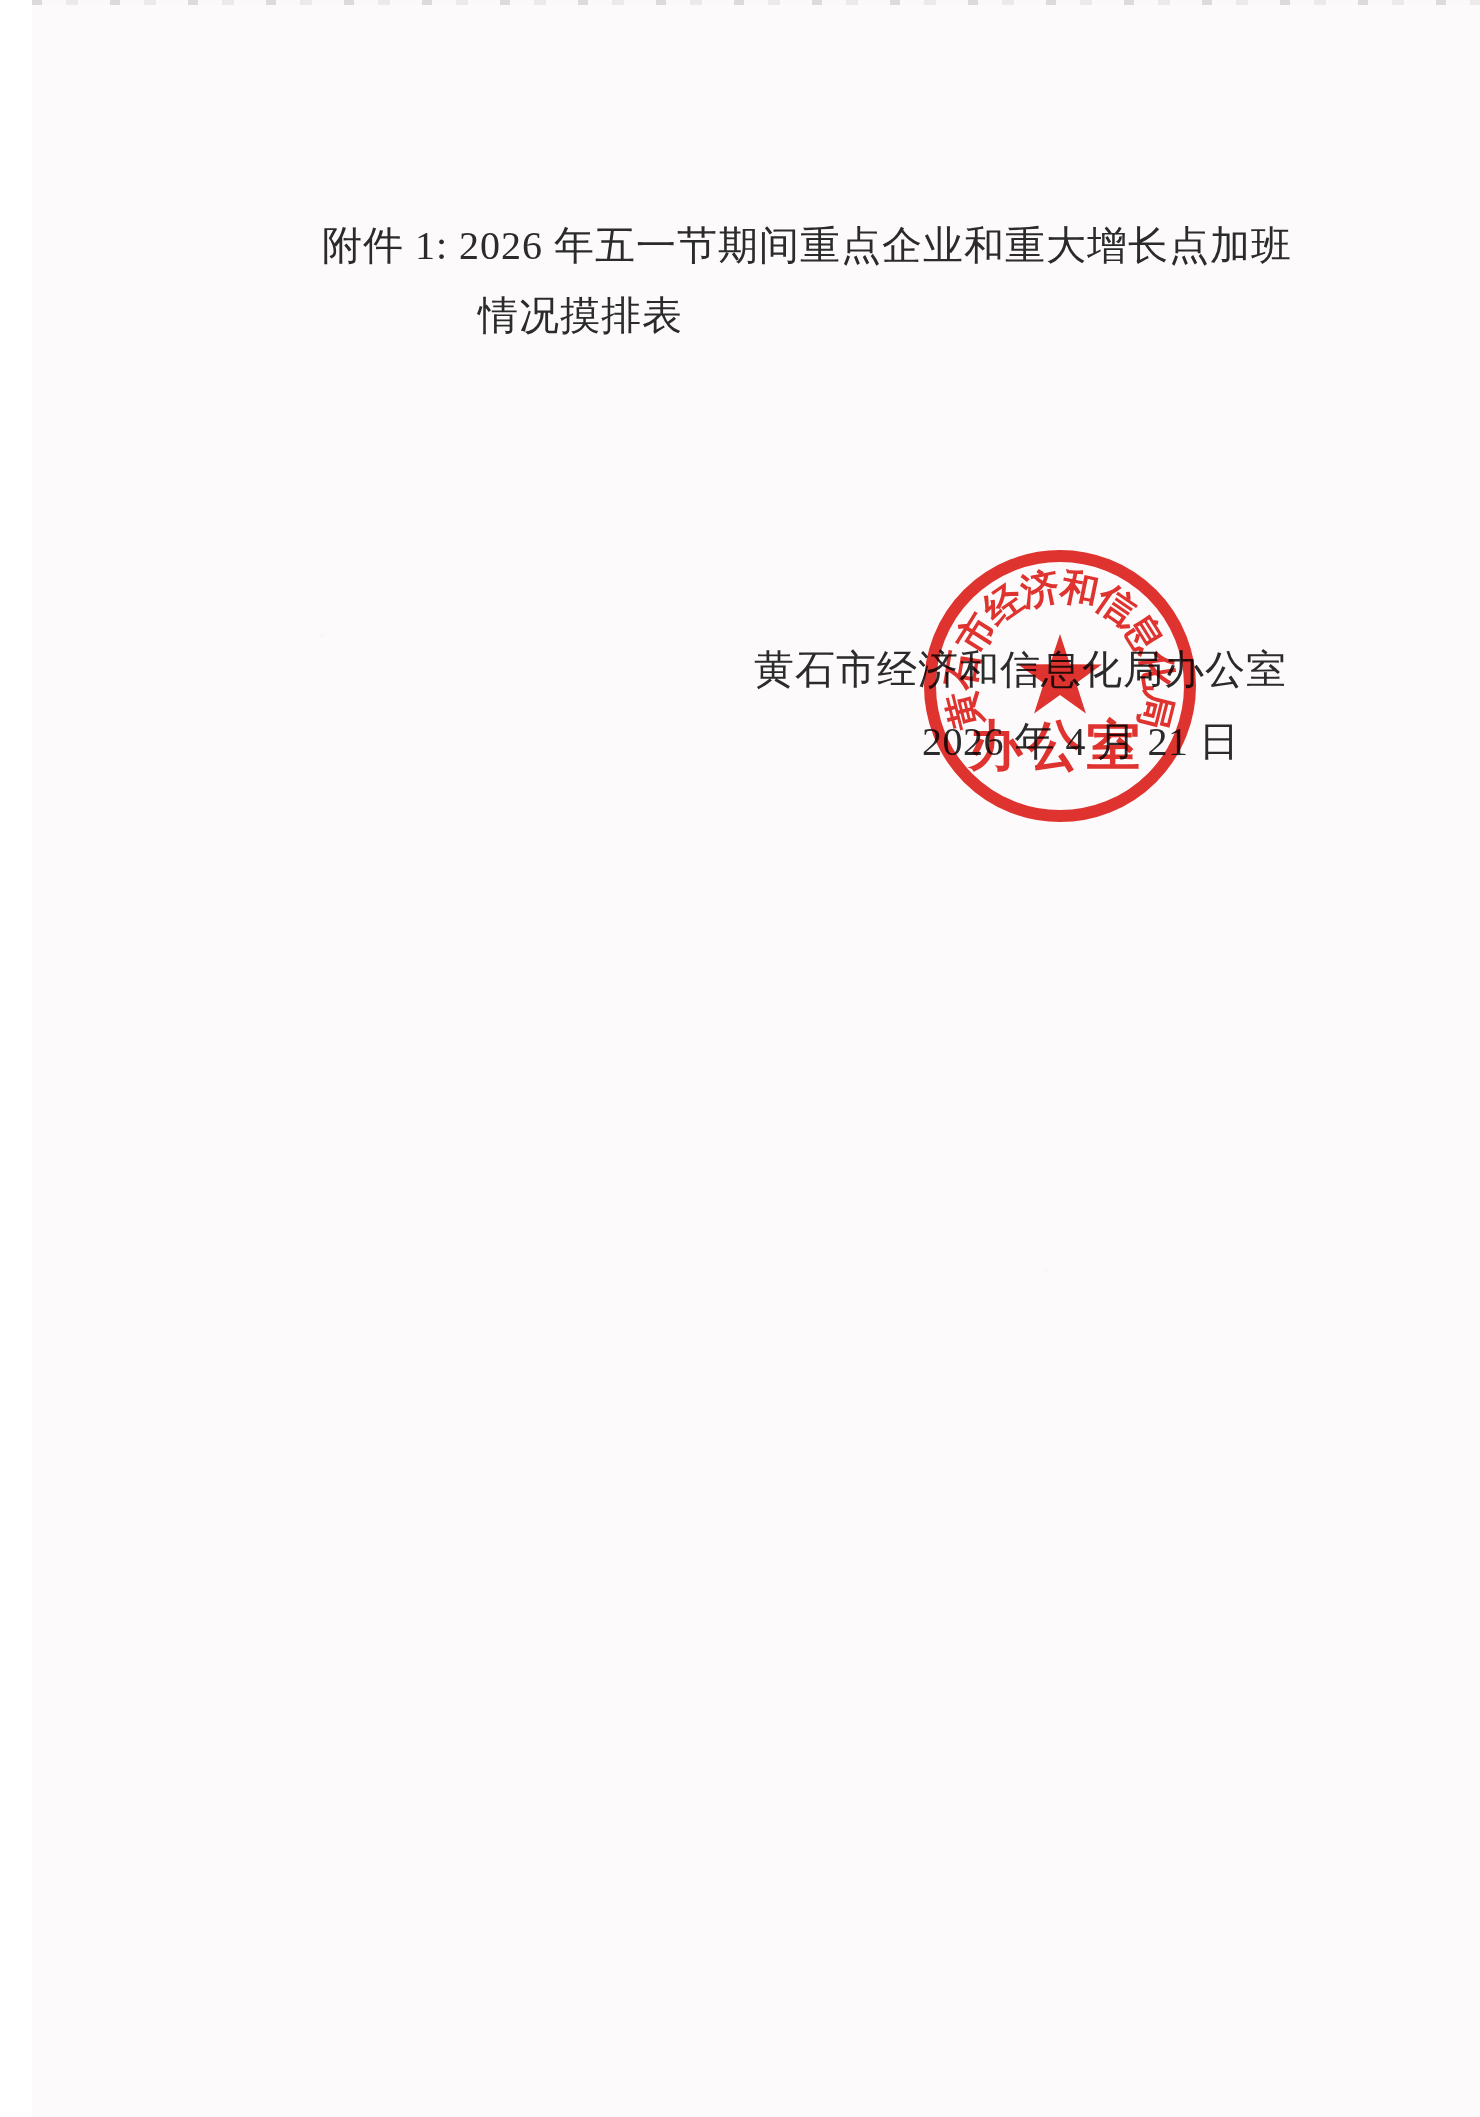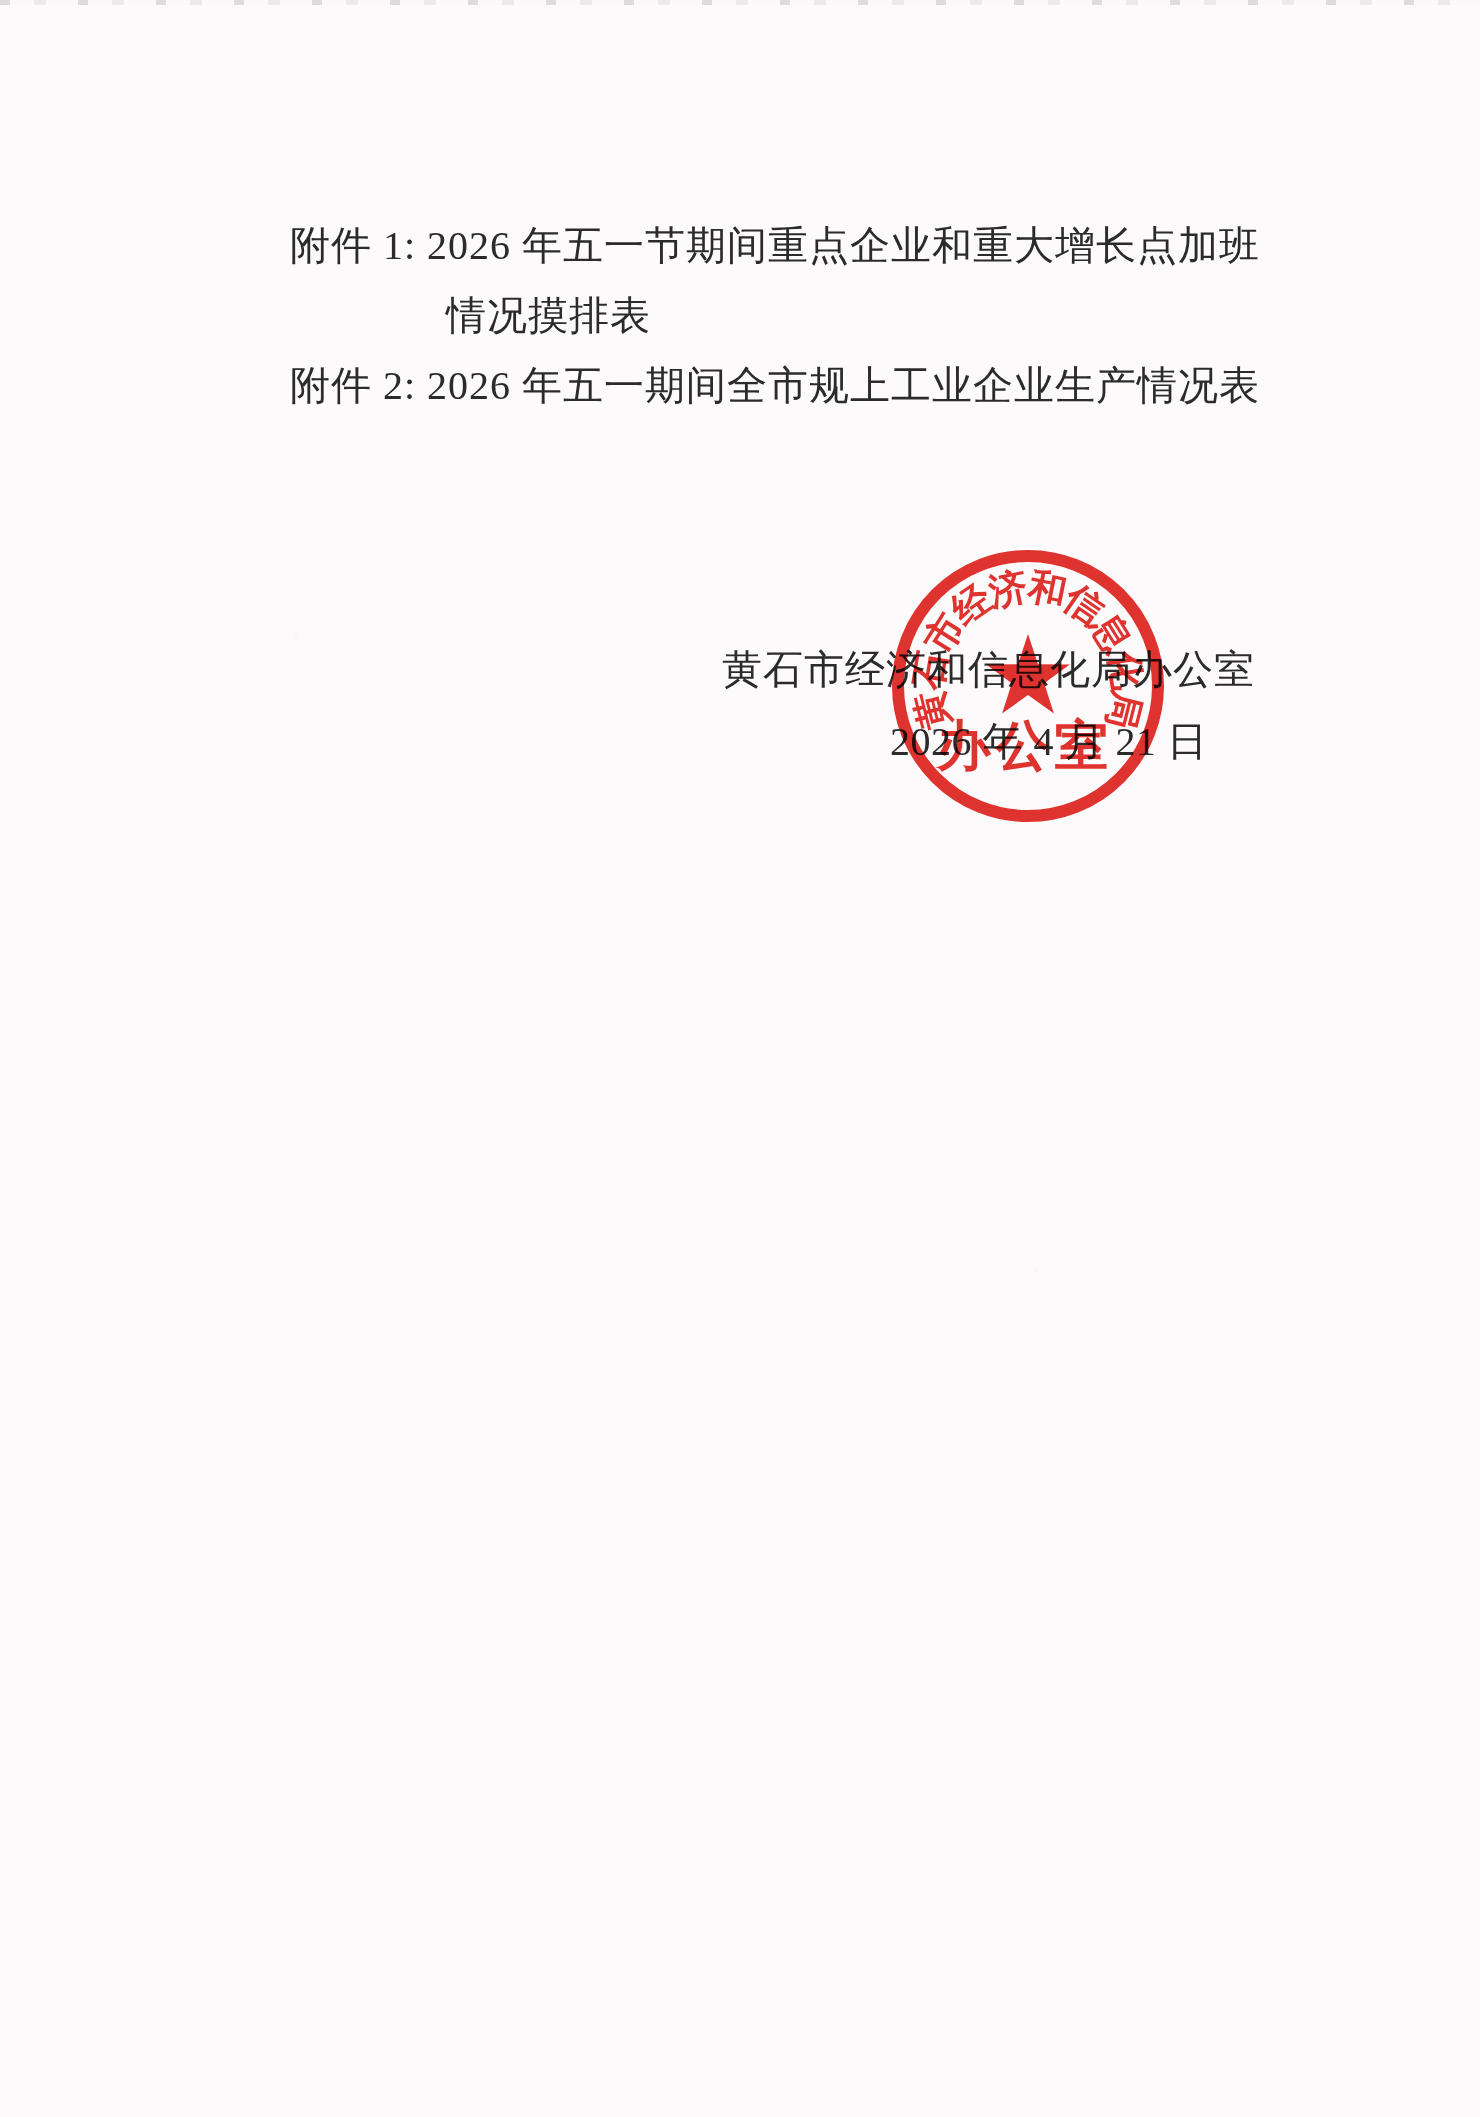--- a/index.html
+++ b/index.html
@@ -8,20 +8,21 @@
     width: 1480px; height: 2117px;
     font-family: "Liberation Serif", "DejaVu Serif", serif;
     position: relative; overflow: hidden;
   }
   .page {
     position: absolute; inset: 0;
     background:
       radial-gradient(circle at 20% 30%, rgba(210,195,200,0.06) 0 2px, transparent 3px),
       radial-gradient(circle at 70% 60%, rgba(210,195,200,0.05) 0 2px, transparent 3px),
       #fcfafa;
+    margin-left: 32px;
   }
   .scan-edge-top {
     position: absolute; top: 0; left: 0; right: 0; height: 5px;
     background: repeating-linear-gradient(90deg,
       rgba(110,100,108,0.38) 0 10px, rgba(225,215,220,0.08) 10px 34px,
       rgba(140,130,138,0.25) 34px 46px, rgba(230,222,226,0.06) 46px 78px);
     opacity: .55;
   }
   .doc-text { color: #2b2b2b; line-height: 1; white-space: pre; }
   .att-line { position: absolute; font-size: 40px; letter-spacing: 1px; }
@@ -44,21 +45,20 @@
 <body>
 
 <div class="page">
 
   <div class="scan-edge-top"></div>
 
   <div class="doc-text att-line line1">附件 1: 2026 年五一节期间重点企业和重大增长点加班</div>
 
   <div class="doc-text att-line line2">情况摸排表</div>
 
-  <div class="doc-text att-line line3">附件 2: 2026 年五一期间全市规上工业企业生产情况表</div>
 
   <div class="doc-text sig-office">黄石市经济和信息化局办公室</div>
 
   <div class="doc-text sig-date">2026 年 4 月 21 日</div>
 
   <div class="seal-wrap">
     <svg viewBox="0 0 320 320" xmlns="http://www.w3.org/2000/svg">
       <circle id="seal-circle" cx="160" cy="160" r="130" fill="none" stroke-width="12" stroke="#e02420"></circle>
       <polygon id="seal-star" points="160,108 170,138.3 201.8,138.4 176.2,157.3 185.9,187.6 160,169 134.1,187.6 143.8,157.3 118.2,138.4 150,138.3" fill="#e02420"></polygon>
       <g id="seal-ring-text">

